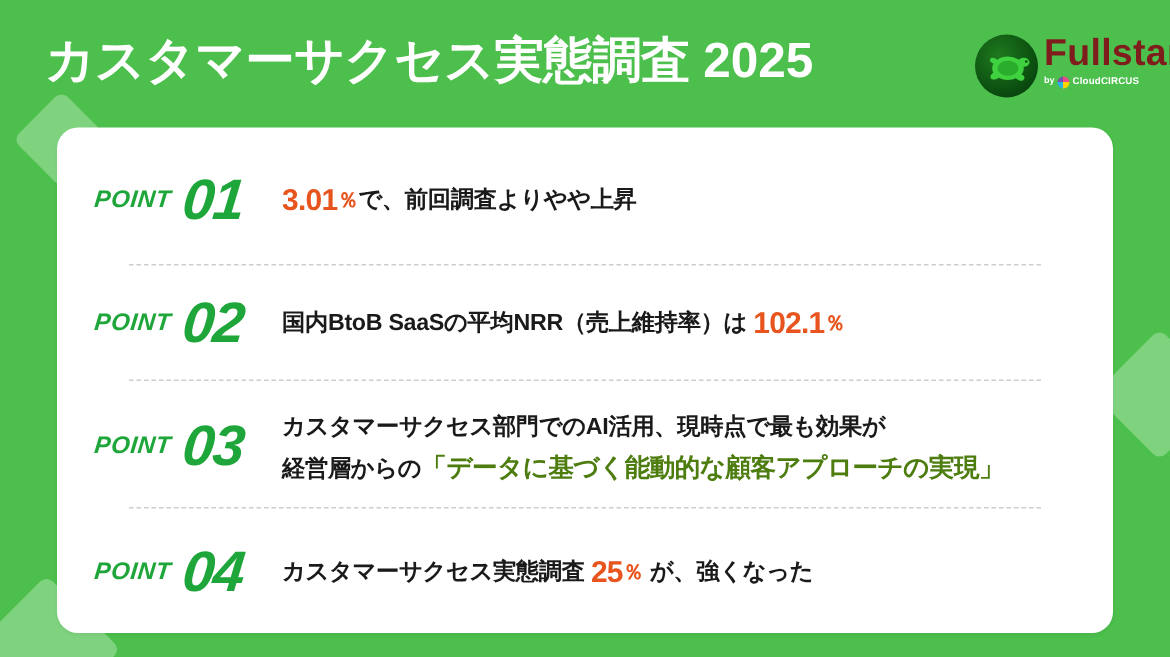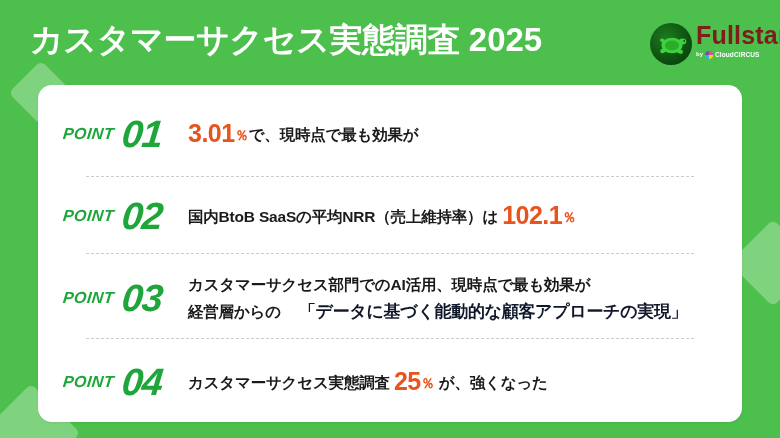--- a/index.html
+++ b/index.html
@@ -178,38 +178,37 @@
     flex: 1 1 auto;
     color: #1a1a1a;
     font-size: 15.5px;
     line-height: 27px;
     font-weight: bold;
     letter-spacing: -0.2px;
   }
   .point-text .ln { display: block; white-space: nowrap; }
   .big-orange {
     color: #e8541e;
-    font-size: 25px;
+    font-size: 20px;
     font-weight: bold;
     line-height: 27px;
     letter-spacing: -0.5px;
     vertical-align: -2px;
   }
   .big-orange-sm {
     color: #e8541e;
     font-size: 14px;
     font-weight: bold;
     letter-spacing: 0px;
   }
   .orange-quote {
-    color: #0f172a;
+    color: #4d7c0f;
     font-size: 17px;
     font-weight: bold;
     letter-spacing: -0.3px;
-    margin-left: 18px;
   }
 
   .divider {
     position: absolute;
     left: 48px;
     width: 608px;
     height: 0;
     border-top: 1.5px dashed #c9cfc9;
   }
   .divider.dv1 { top: 91px; }
@@ -250,21 +249,21 @@
   </div>
 
   <div class="card">
 
     <div class="point-row r1">
       <div class="point-badge">
         <span class="plabel">POINT</span>
         <span class="pnum">01</span>
       </div>
       <div class="point-text">
-        <span class="ln"><span class="big-orange">3.01</span><span class="big-orange-sm">％</span><span>で、現時点で最も効果が</span></span>
+        <span class="ln"><span class="big-orange">3.01</span><span class="big-orange-sm">％</span><span>で、前回調査よりやや上昇</span></span>
       </div>
     </div>
 
     <div class="divider dv1"></div>
 
     <div class="point-row r2">
       <div class="point-badge">
         <span class="plabel">POINT</span>
         <span class="pnum">02</span>
       </div>

